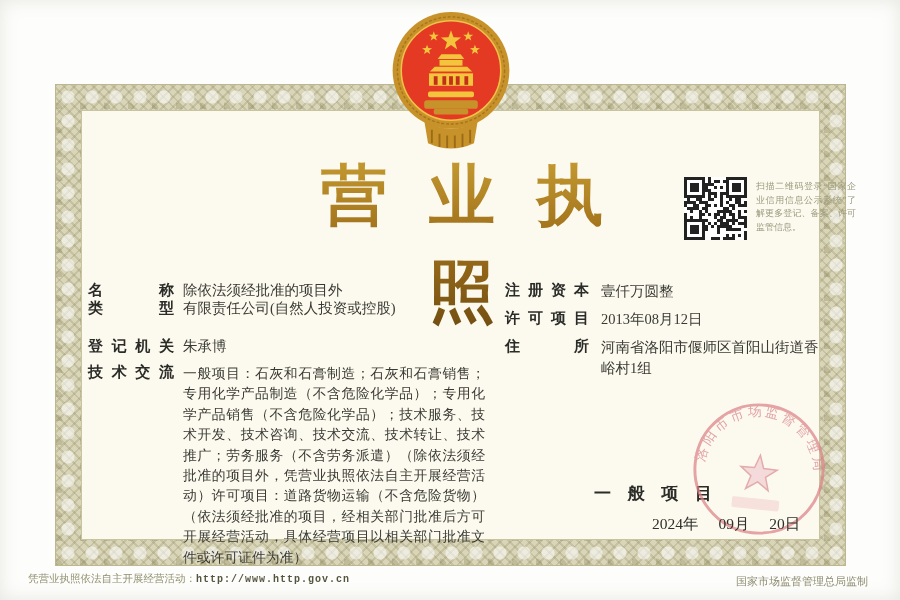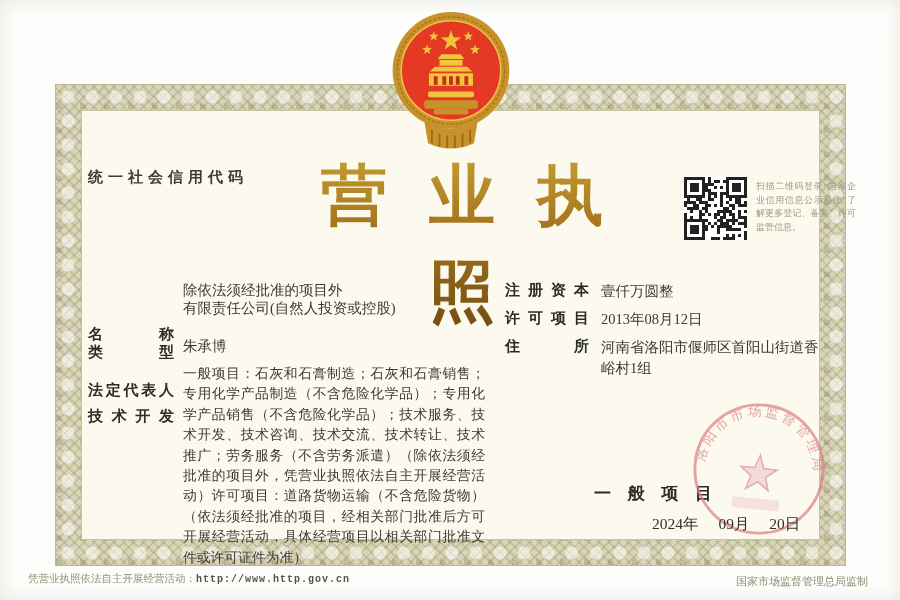--- a/index.html
+++ b/index.html
@@ -58,21 +58,21 @@
   }
   
   .flabel{
     display:inline-block;vertical-align:top;
     font-family:"Liberation Sans","DejaVu Sans",sans-serif;
     font-weight:bold;font-size:15px;color:#2b2b28;
     text-align:justify;text-align-last:justify;
   }
   .fvalue{display:inline-block;vertical-align:top;font-size:14.5px;color:#3a3a34;}
   .row{position:absolute;z-index:4;}
-  .lab-l{width:86px;margin-top:44px;}
+  .lab-l{width:86px;}
   .val-l{position:absolute;left:95px;top:0;width:300px;}
   .r-name{left:88px;top:281px;}
   .r-type{left:88px;top:299px;}
   .r-legal{left:88px;top:337px;}
   .r-scope{left:88px;top:363px;}
   .scope-text{
     position:absolute;left:95px;top:1px;width:302px;
     font-size:13.8px;line-height:20.4px;text-align:justify;color:#3a3a34;
   }
   .lab-r{width:84px;}
@@ -137,21 +137,20 @@
       <rect x="84" y="70" width="4" height="9"></rect>
     </g>
 
     <rect x="46" y="86" width="48" height="6" rx="2" fill="#f3c53d"></rect>
     <rect x="42" y="95" width="56" height="9" rx="3" fill="#c8922a"></rect>
     <rect x="52" y="104" width="36" height="6" rx="2" fill="#c8922a"></rect>
   </svg>
 </div>
 
 <div class="credit">
-  <div class="lab">统一社会信用代码</div>
 </div>
 
 <div class="title">营业执照</div>
 
 <div class="qr">
     <i style="left:0px;top:0px;width:3px;height:3px"></i>
     <i style="left:3px;top:0px;width:3px;height:3px"></i>
     <i style="left:6px;top:0px;width:3px;height:3px"></i>
     <i style="left:9px;top:0px;width:3px;height:3px"></i>
     <i style="left:12px;top:0px;width:3px;height:3px"></i>
@@ -393,25 +392,25 @@
 
 <div class="row r-name">
   <span class="flabel lab-l">名称</span>
   <span class="fvalue val-l">除依法须经批准的项目外</span>
 </div>
 <div class="row r-type">
   <span class="flabel lab-l">类型</span>
   <span class="fvalue val-l">有限责任公司(自然人投资或控股)</span>
 </div>
 <div class="row r-legal">
-  <span class="flabel lab-l">法定代表人</span>
+  <span class="flabel lab-l">登记机关</span>
   <span class="fvalue val-l">朱承博</span>
 </div>
 <div class="row r-scope">
-  <span class="flabel lab-l">技术开发</span>
+  <span class="flabel lab-l">技术交流</span>
   <span class="scope-text">一般项目：石灰和石膏制造；石灰和石膏销售；专用化学产品制造（不含危险化学品）；专用化学产品销售（不含危险化学品）；技术服务、技术开发、技术咨询、技术交流、技术转让、技术推广；劳务服务（不含劳务派遣）（除依法须经批准的项目外，凭营业执照依法自主开展经营活动）许可项目：道路货物运输（不含危险货物）（依法须经批准的项目，经相关部门批准后方可开展经营活动，具体经营项目以相关部门批准文件或许可证件为准）</span>
 </div>
 
 <div class="row r-capital">
   <span class="flabel lab-r">注册资本</span>
   <span class="fvalue val-r">壹仟万圆整</span>
 </div>
 <div class="row r-date">
   <span class="flabel lab-r">许可项目</span>
   <span class="fvalue val-r">2013年08月12日</span>

